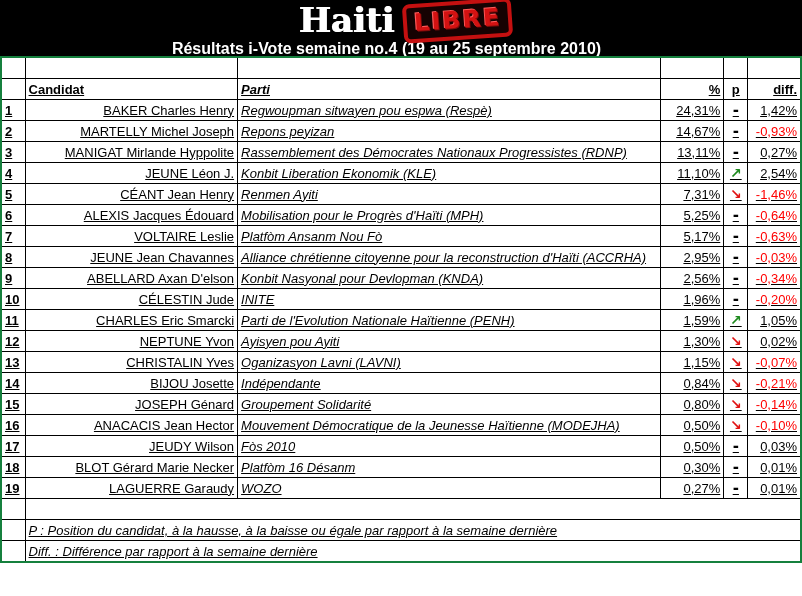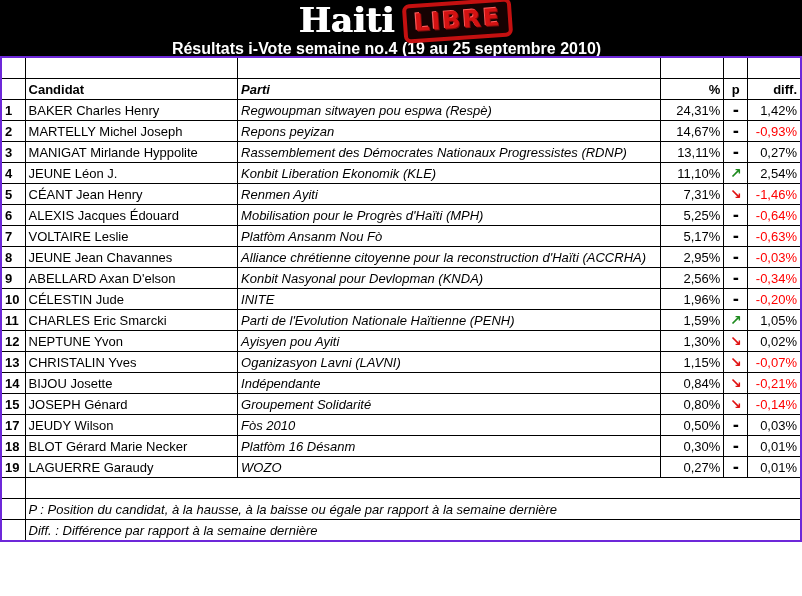--- a/index.html
+++ b/index.html
@@ -58,39 +58,40 @@
     font-weight:bold;
     font-size:16px;
     padding-right:29px;
   }
 
   
   table.results{
     border-collapse:collapse;
     table-layout:fixed;
     width:802px;
-    border:2px solid #6d28d9;
+    border:2px solid #15803d;
+    text-decoration:underline;
   }
   table.results td{
     border:1px solid #000;
     height:20px;
     padding:0 3px;
     overflow:hidden;
     white-space:nowrap;
     font-size:13px;
     vertical-align:middle;
   }
   .header-row td{font-weight:bold;}
   .h-cand{font-size:14px;}
   .h-party{font-style:italic;font-size:11px;margin-left:28px;}
   .h-pct,.h-diff{text-align:right;}
   .h-p{text-align:center;}
 
   .c-rank{font-weight:bold;}
-  .c-cand{font-size:13.5px;}
+  .c-cand{font-size:13.5px;text-align:right;}
   .c-party{font-style:italic;font-size:11px;}
   .c-pct{text-align:right;}
   .c-p{text-align:center;font-family:"DejaVu Sans", sans-serif;}
   .c-diff{text-align:right;}
   .c-diff.neg{color:#ff0000;}
 
   .p-equal{font-weight:900;font-size:15px;color:#000;}
   .p-up{font-weight:bold;font-size:14px;color:#1e8a1e;}
   .p-down{font-weight:bold;font-size:14px;color:#e11212;}
 
@@ -250,20 +251,28 @@
         </tr>
         <tr class="data-row">
           <td class="c-rank">15</td>
           <td class="c-cand">JOSEPH Génard</td>
           <td class="c-party">Groupement Solidarité</td>
           <td class="c-pct">0,80%</td>
           <td class="c-p"><span class="p-down">↘</span></td>
           <td class="c-diff neg">-0,14%</td>
         </tr>
         <tr class="data-row">
+          <td class="c-rank">16</td>
+          <td class="c-cand">ANACACIS Jean Hector</td>
+          <td class="c-party">Mouvement Démocratique de la Jeunesse Haïtienne (MODEJHA)</td>
+          <td class="c-pct">0,50%</td>
+          <td class="c-p"><span class="p-down">↘</span></td>
+          <td class="c-diff neg">-0,10%</td>
+        </tr>
+        <tr class="data-row">
           <td class="c-rank">17</td>
           <td class="c-cand">JEUDY Wilson</td>
           <td class="c-party">Fòs 2010</td>
           <td class="c-pct">0,50%</td>
           <td class="c-p"><span class="p-equal">-</span></td>
           <td class="c-diff">0,03%</td>
         </tr>
         <tr class="data-row">
           <td class="c-rank">18</td>
           <td class="c-cand">BLOT Gérard Marie Necker</td>

